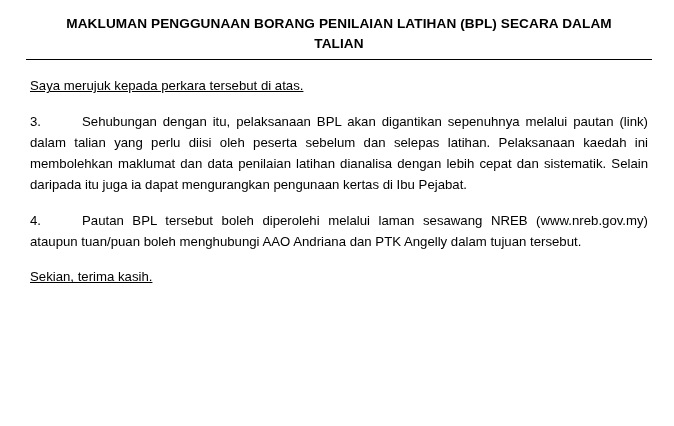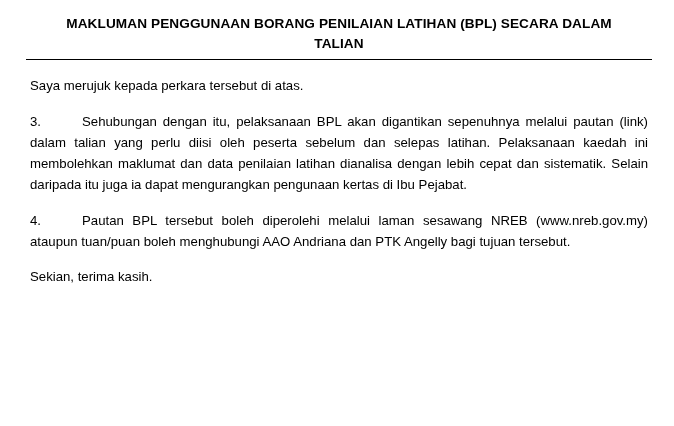--- a/index.html
+++ b/index.html
@@ -53,20 +53,21 @@
   }
   .num-para {
     display: block;
   }
   .num {
     display: inline-block;
     width: 52px;
   }
   .no-justify {
     text-align: left;
+    text-decoration: underline;
   }
 </style>
 </head>
 <body>
 
 <div class="page">
 
   <div class="doc-title">MAKLUMAN PENGGUNAAN BORANG PENILAIAN LATIHAN (BPL) SECARA DALAM TALIAN</div>
   <hr class="title-rule">
 
@@ -75,21 +76,21 @@
     <p class="para no-justify">
       <span>Saya merujuk kepada perkara tersebut di atas.</span>
     </p>
 
 
     <p class="para num-para">
       <span class="num">3.</span><span>Sehubungan dengan itu, pelaksanaan BPL akan digantikan sepenuhnya melalui pautan (link) dalam talian yang perlu diisi oleh peserta sebelum dan selepas latihan. Pelaksanaan kaedah ini membolehkan maklumat dan data penilaian latihan dianalisa dengan lebih cepat dan sistematik. Selain daripada itu juga ia dapat mengurangkan pengunaan kertas di Ibu Pejabat.</span>
     </p>
 
     <p class="para num-para">
-      <span class="num">4.</span><span>Pautan BPL tersebut boleh diperolehi melalui laman sesawang NREB (www.nreb.gov.my) ataupun tuan/puan boleh menghubungi AAO Andriana dan PTK Angelly bagi tujuan tersebut.</span>
+      <span class="num">4.</span><span>Pautan BPL tersebut boleh diperolehi melalui laman sesawang NREB (www.nreb.gov.my) ataupun tuan/puan boleh menghubungi AAO Andriana dan PTK Angelly dalam tujuan tersebut.</span>
     </p>
 
     <p class="para no-justify last">
       <span>Sekian, terima kasih.</span>
     </p>
 
   </div>
 </div>
 
 </body></html>

